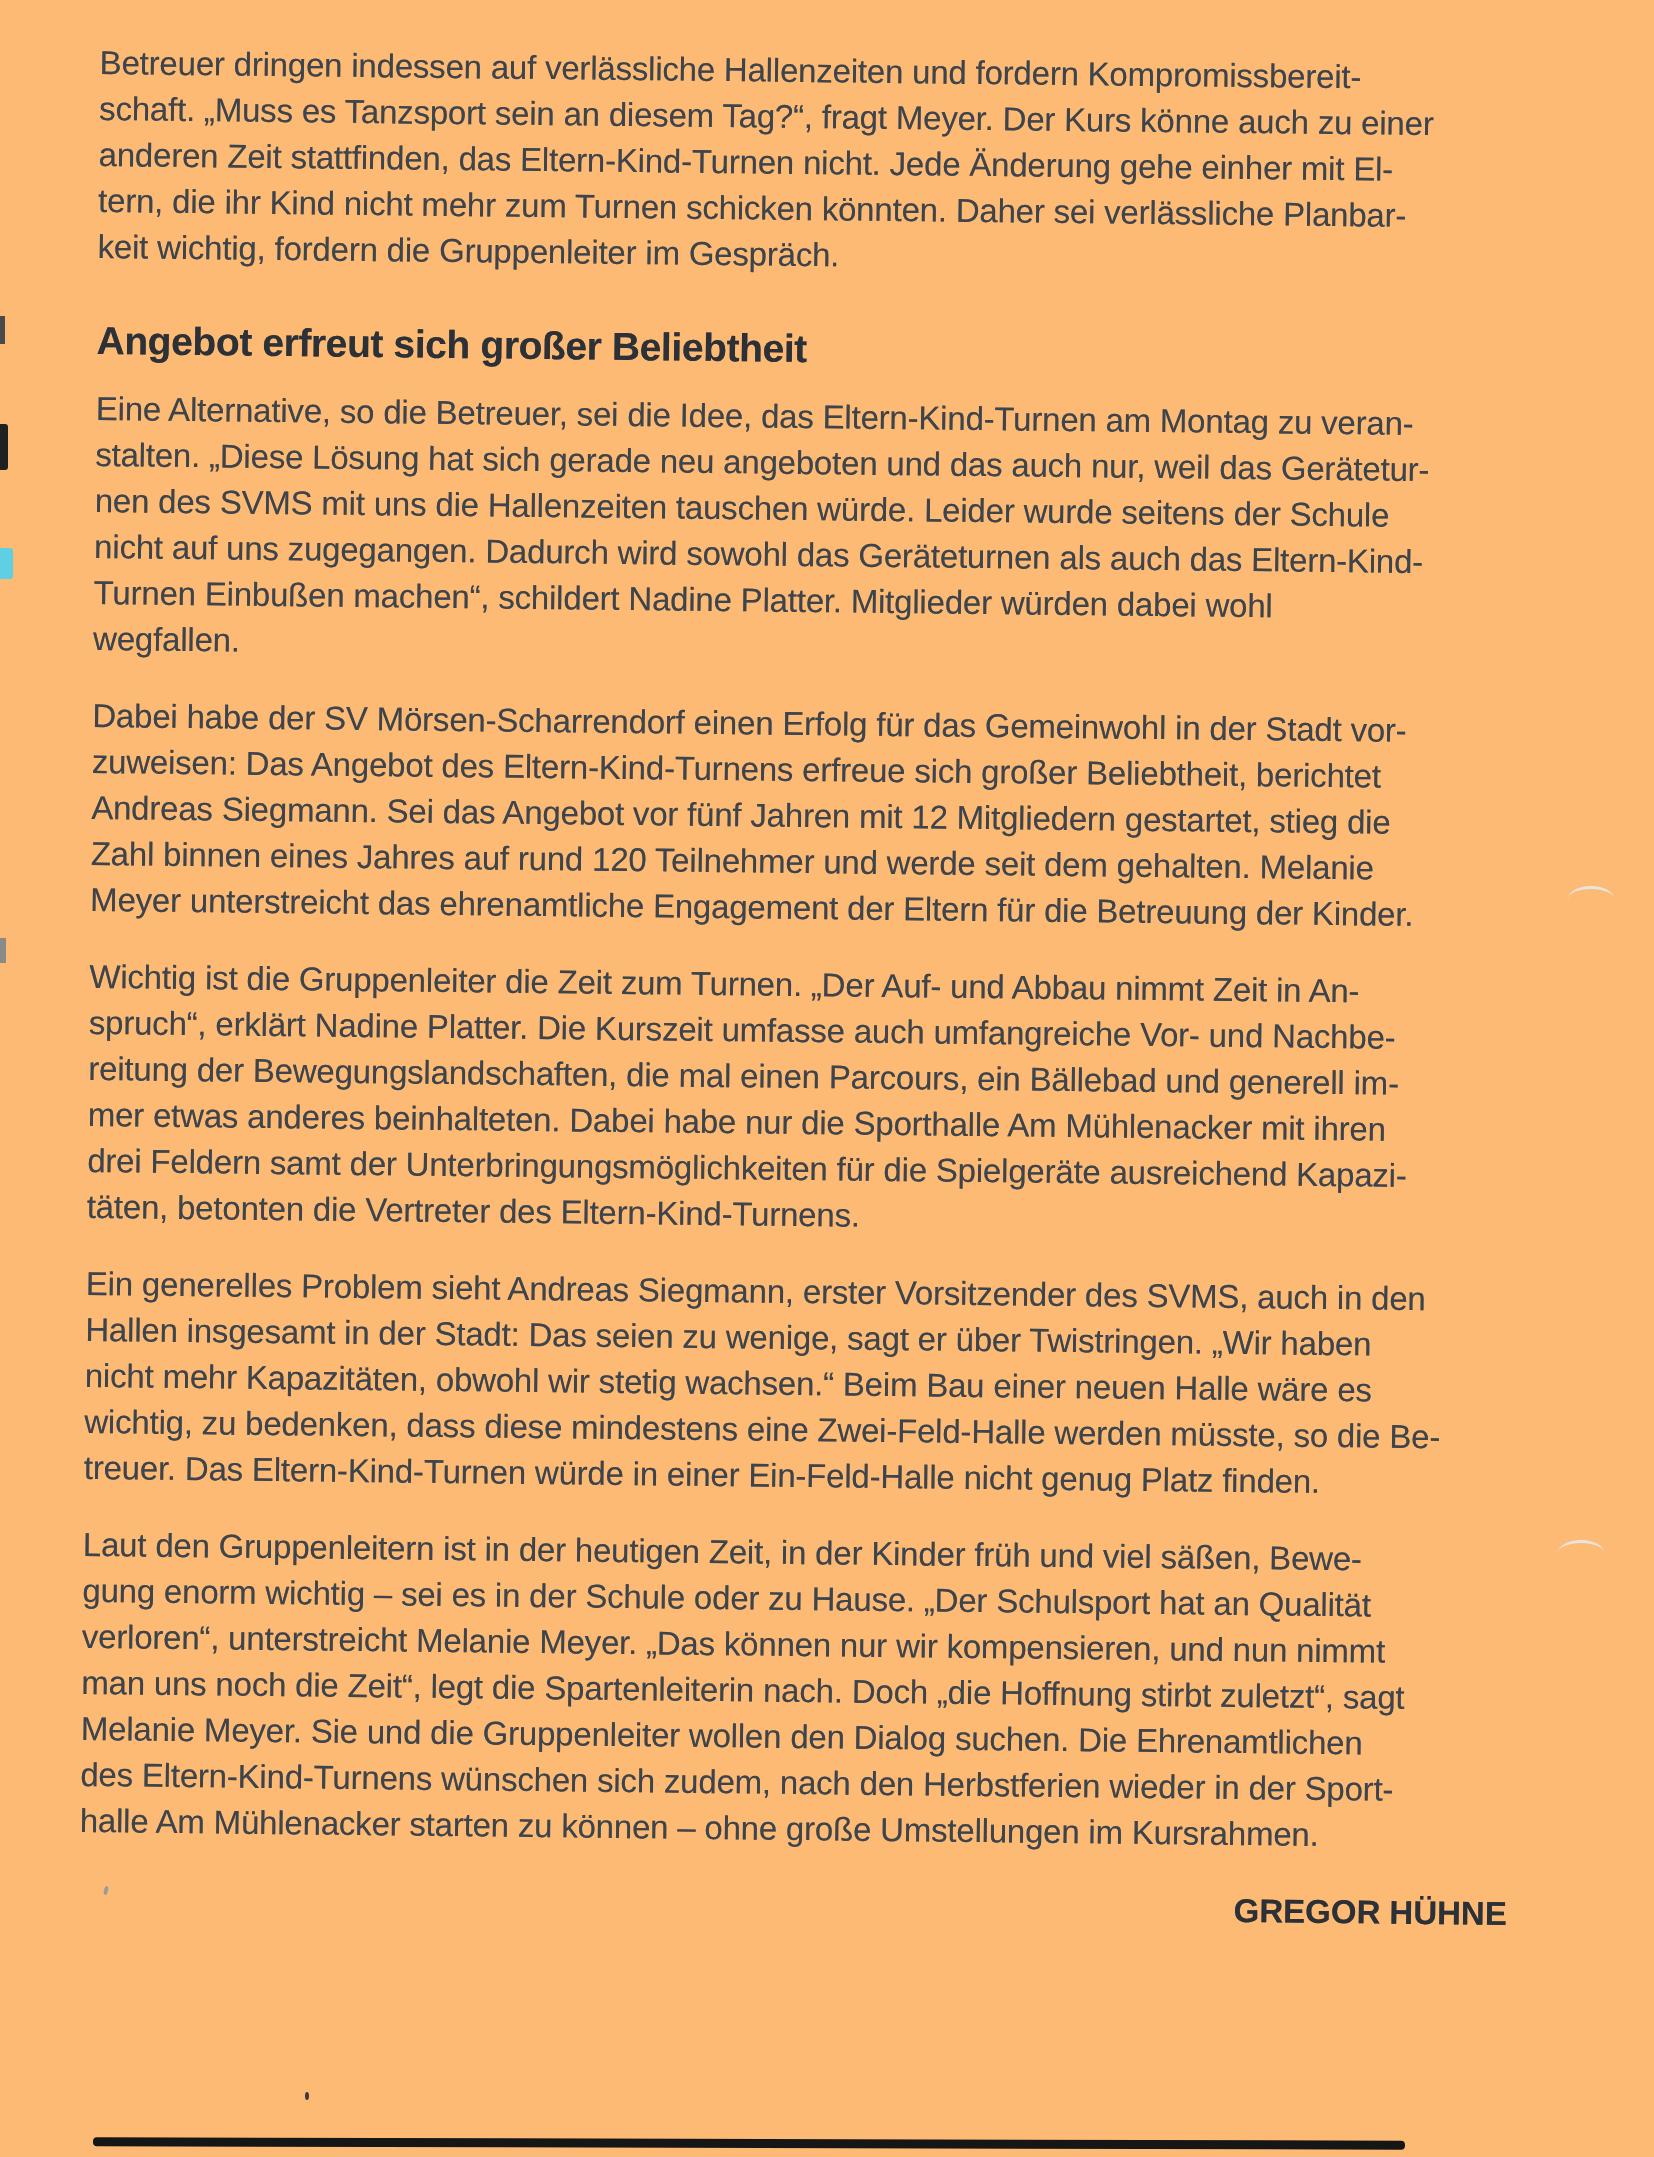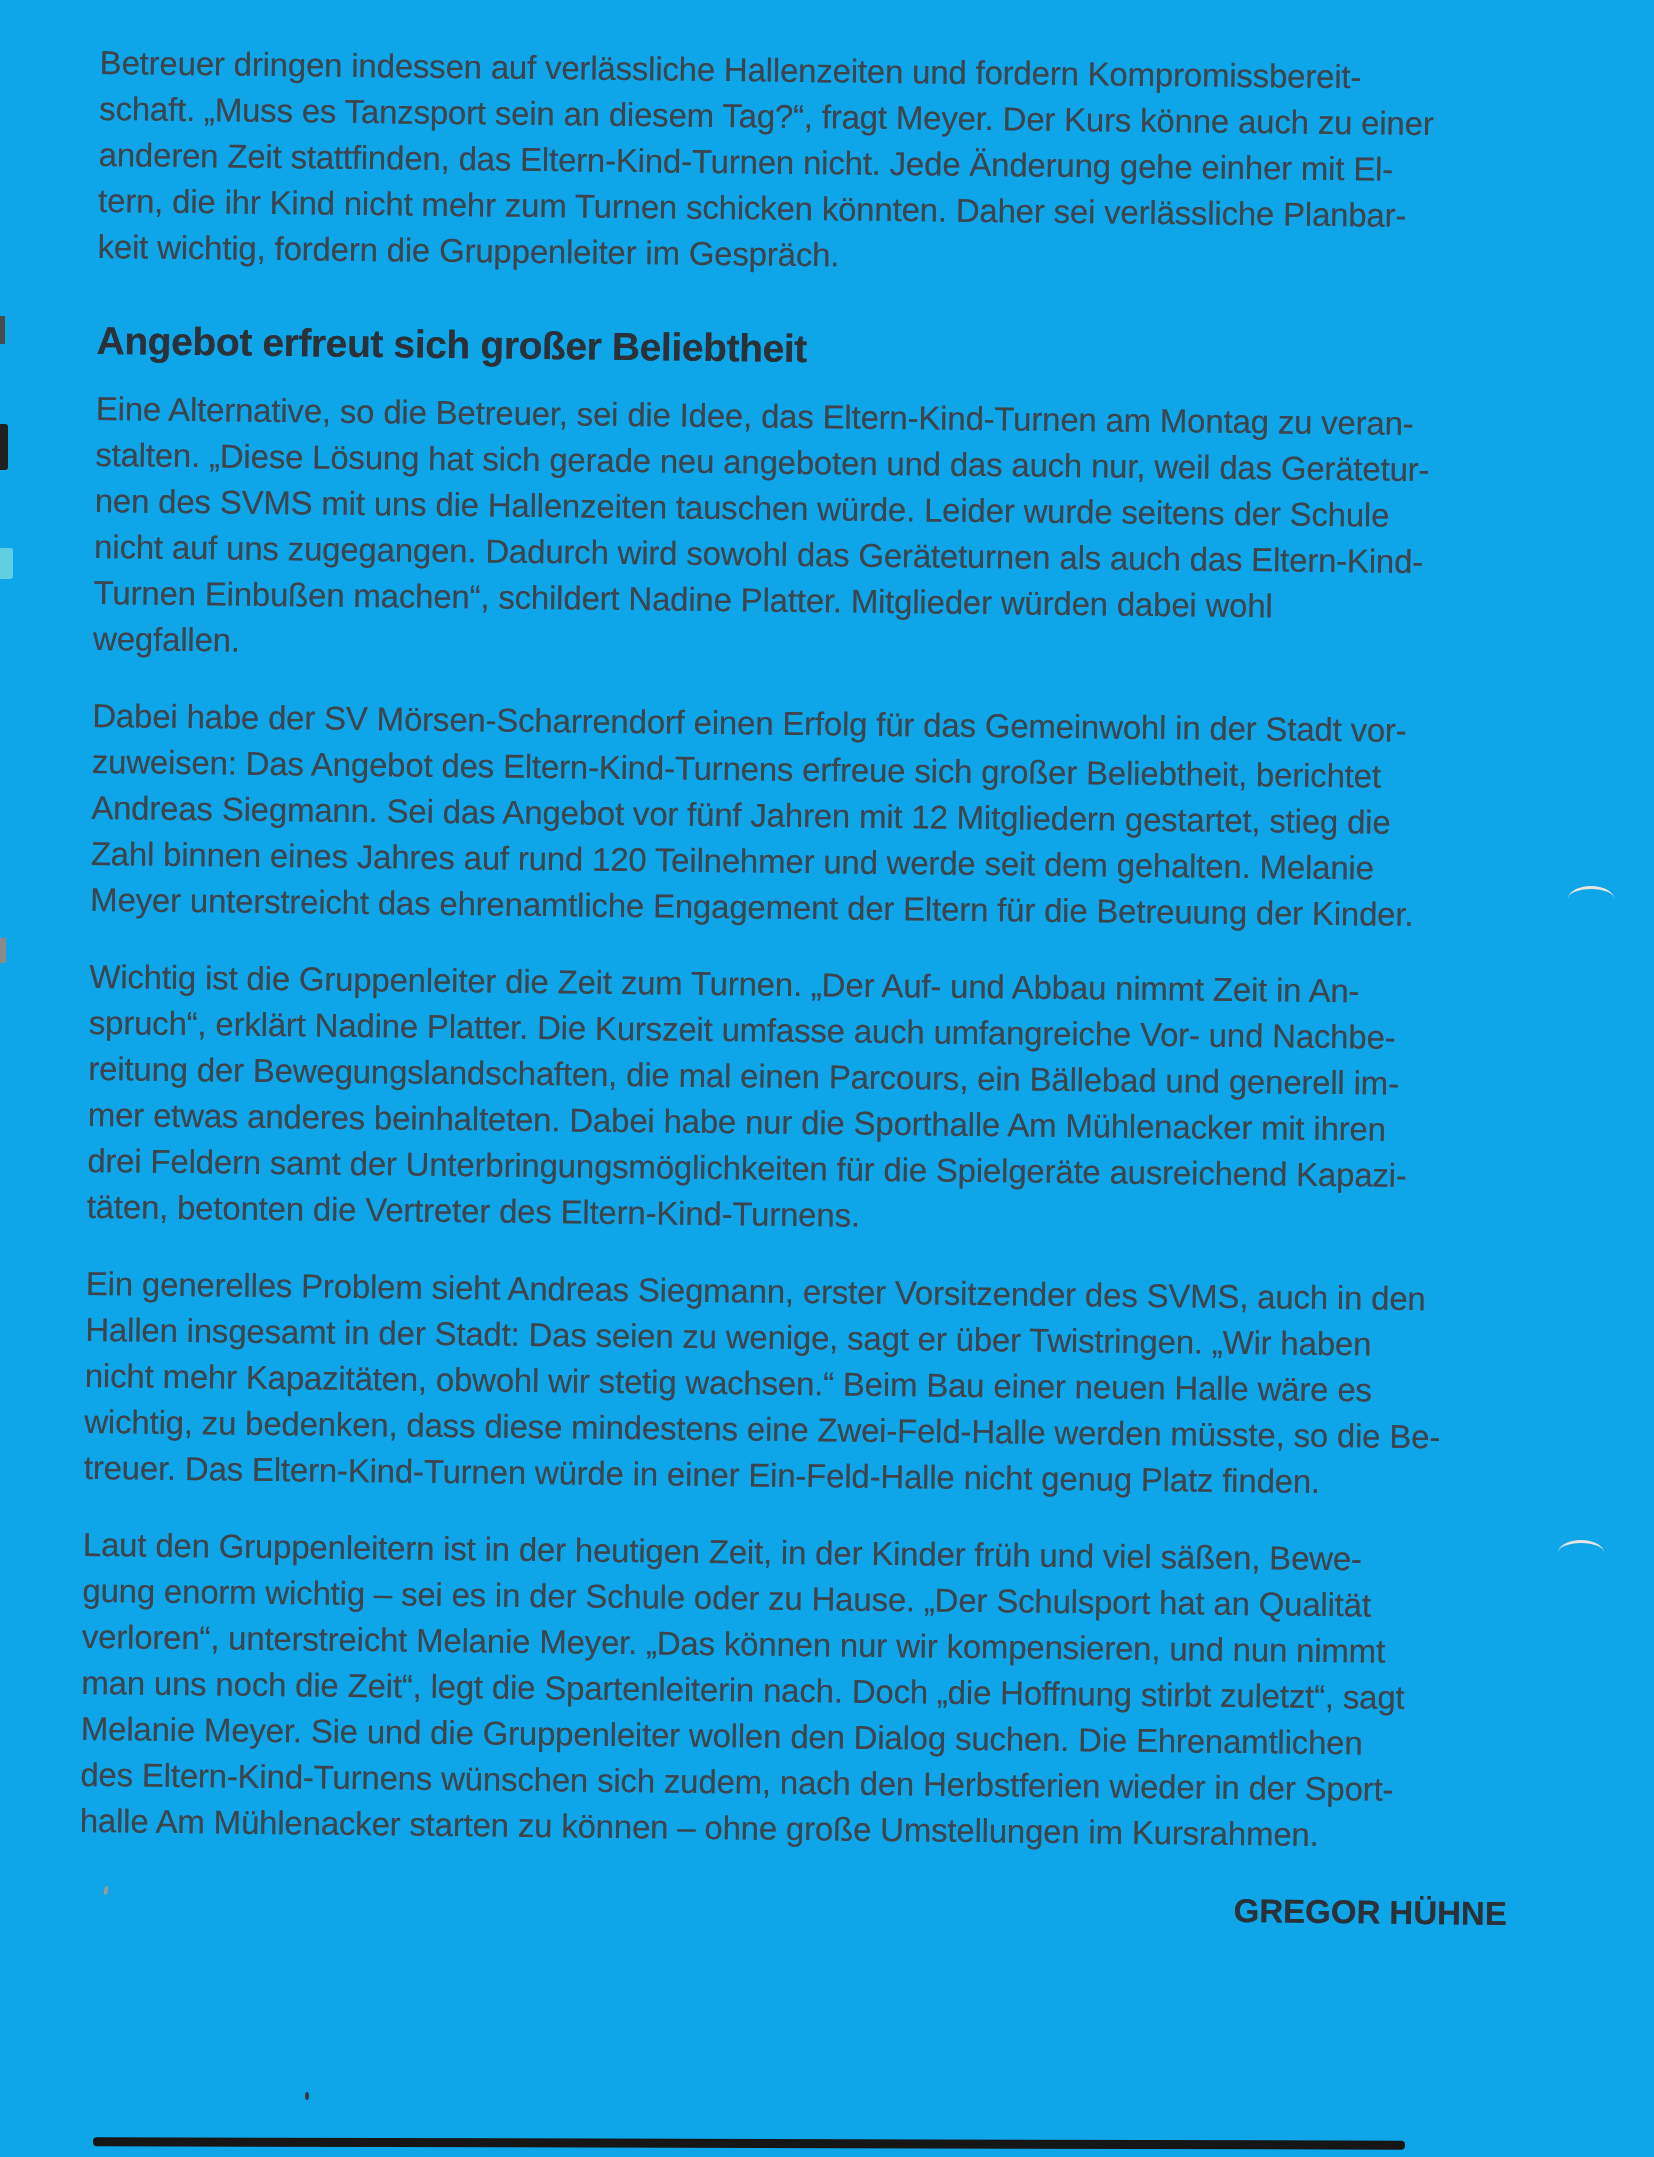--- a/index.html
+++ b/index.html
@@ -1,20 +1,20 @@
 <!DOCTYPE html>
 <html><head>
 <meta charset="utf-8">
 <style>
   html,body{margin:0;padding:0;background:#e9e9e9;}
   .page{
     position:relative;
     width:1654px;height:2157px;
     margin:0 auto;
-    background:#0ea5e9;
+    background:#fdba74;
     overflow:hidden;
     font-family:"Liberation Sans", sans-serif;
   }
   .content{
     position:absolute;
     left:100px;top:40px;
     width:1442px;
     transform:rotate(0.65deg);
     transform-origin:0 0;
     color:#3e444c;

